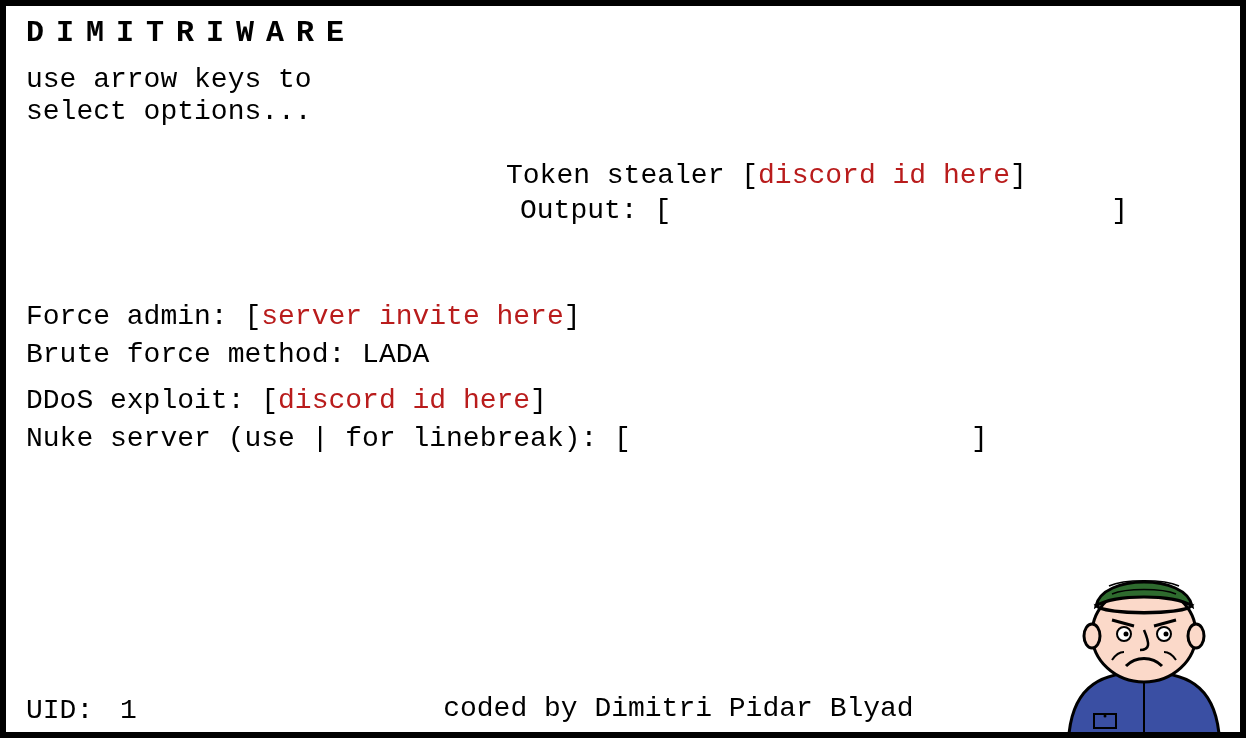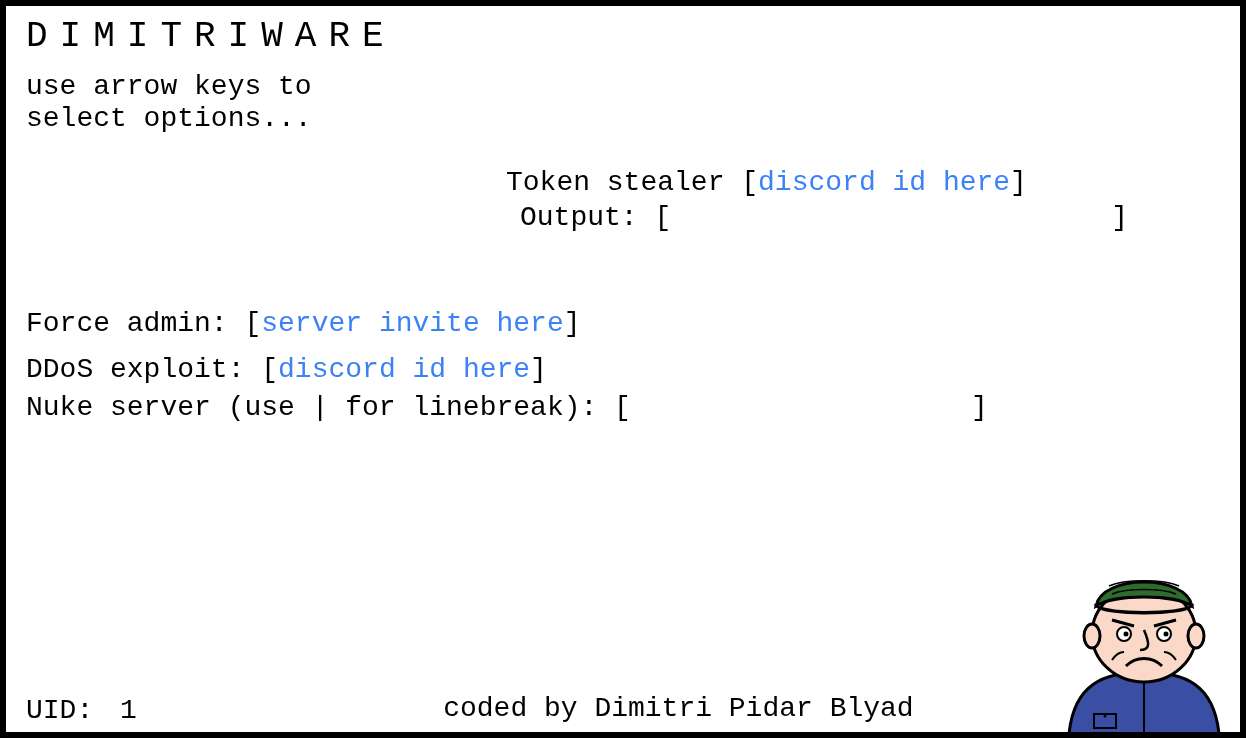--- a/index.html
+++ b/index.html
@@ -8,31 +8,31 @@
     font-family: "Lucida Console", "Courier New", monospace;
     font-size: 28px;
     color: #000;
     border: 6px solid #000;
     position: relative;
     padding: 10px 20px 10px 20px;
     overflow: hidden;
   }
   .title {
     letter-spacing: 12px;
-    font-size: 36px;
-    font-weight: normal;
+    font-size: 30px;
+    font-weight: bold;
   }
   .subtitle-row { display: flex; align-items: flex-start; margin-top: 14px; }
   .subtitle { width: 310px; line-height: 1.15; }
   .tagline { flex: 1; line-height: 1.2; padding-top: 4px; }
   .token-block { margin-top: 30px; padding-left: 480px; line-height: 1.25; }
   .opts { margin-top: 70px; line-height: 1.35; }
   .gap-sm { margin-top: 8px; }
   .gap-md { margin-top: 12px; }
-  .placeholder { color: #3b82f6; }
+  .placeholder { color: #b91c1c; }
   .bracket { color: #000; }
   .field { display: inline; }
   .footer {
     position: absolute;
     left: 20px; right: 20px; bottom: 6px;
     display: flex;
     align-items: flex-end;
   }
   .uid { flex: 0 0 auto; }
   .credit { flex: 1; text-align: center; padding-bottom: 2px; }
@@ -61,20 +61,24 @@
   <div style="padding-left:14px;">
     <span>Output:</span>
     <span class="bracket">[</span><span class="field" style="display:inline-block; min-width:440px;"></span><span class="bracket">]</span>
   </div>
 </div>
 
 <div class="opts">
   <div>
     <span>Force admin:</span>
     <span class="bracket">[</span><span class="placeholder field">server invite here</span><span class="bracket">]</span>
+  </div>
+  <div>
+    <span>Brute force method:</span>
+    <span>LADA</span>
   </div>
   <div class="gap-sm">
     <span>DDoS exploit:</span>
     <span class="bracket">[</span><span class="placeholder field">discord id here</span><span class="bracket">]</span>
   </div>
   <div>
     <span>Nuke server (use | for linebreak):</span>
     <span class="bracket">[</span><span class="field" style="display:inline-block; min-width:340px;"></span><span class="bracket">]</span>
   </div>
 </div>

